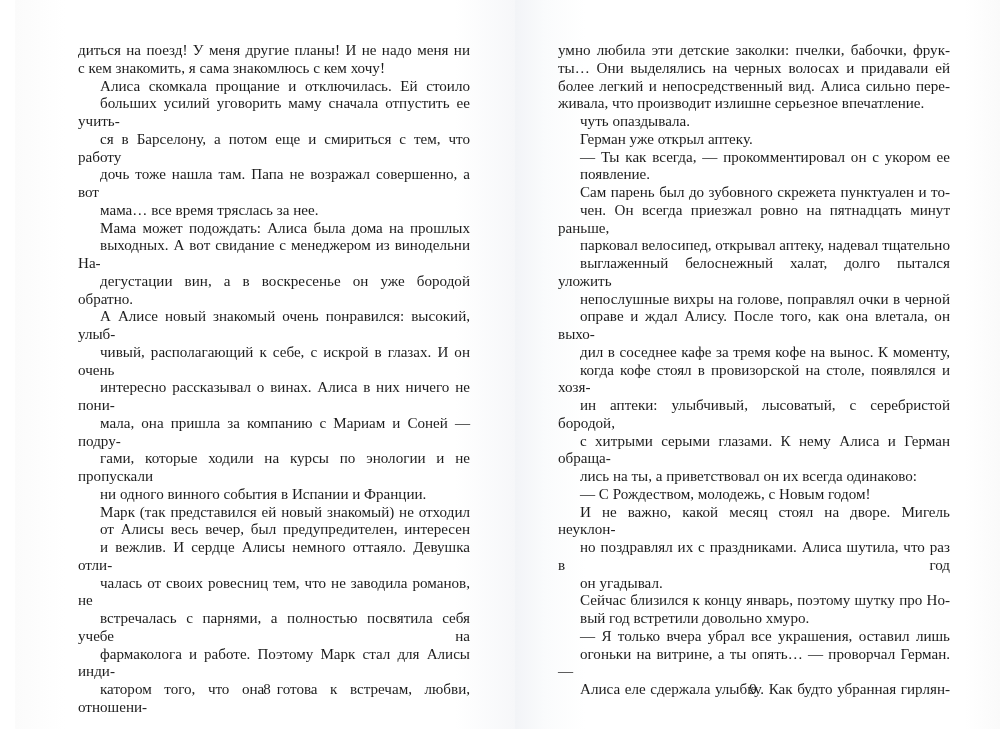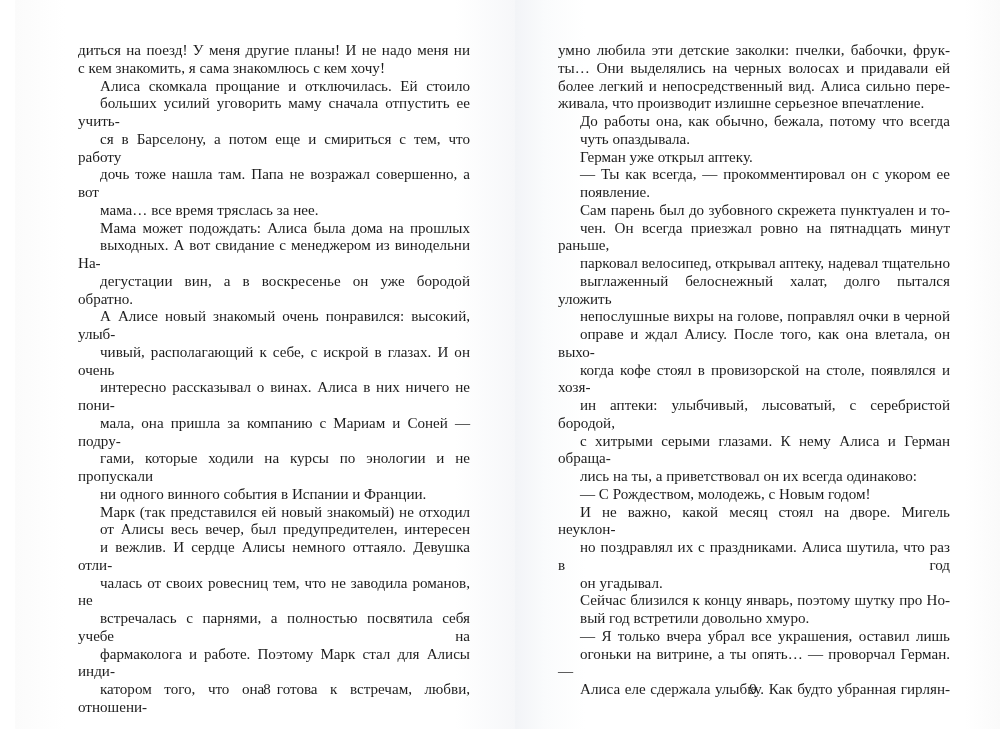--- a/index.html
+++ b/index.html
@@ -75,37 +75,37 @@
   </div>
   <div class="page right">
     <div class="text-block">
         <p class="para cont">
           <span class="line">умно любила эти детские заколки: пчелки, бабочки, фрук-</span>
           <span class="line">ты… Они выделялись на черных волосах и придавали ей</span>
           <span class="line">более легкий и непосредственный вид. Алиса сильно пере-</span>
           <span class="line last">живала, что производит излишне серьезное впечатление.</span>
         </p>
         <p class="para">
-          <span class="line">До работы она, как обычно, бежала, потому что всегда</span>
           <span class="line last">чуть опаздывала.</span>
         </p>
         <p class="para">
           <span class="line last">Герман уже открыл аптеку.</span>
         </p>
         <p class="para">
           <span class="line">— Ты как всегда, — прокомментировал он с укором ее</span>
           <span class="line last">появление.</span>
         </p>
         <p class="para">
           <span class="line">Сам парень был до зубовного скрежета пунктуален и то-</span>
           <span class="line">чен. Он всегда приезжал ровно на пятнадцать минут раньше,</span>
           <span class="line">парковал велосипед, открывал аптеку, надевал тщательно</span>
           <span class="line">выглаженный белоснежный халат, долго пытался уложить</span>
           <span class="line">непослушные вихры на голове, поправлял очки в черной</span>
           <span class="line">оправе и ждал Алису. После того, как она влетала, он выхо-</span>
+          <span class="line">дил в соседнее кафе за тремя кофе на вынос. К моменту,</span>
           <span class="line">когда кофе стоял в провизорской на столе, появлялся и хозя-</span>
           <span class="line">ин аптеки: улыбчивый, лысоватый, с серебристой бородой,</span>
           <span class="line">с хитрыми серыми глазами. К нему Алиса и Герман обраща-</span>
           <span class="line last">лись на ты, а приветствовал он их всегда одинаково:</span>
         </p>
         <p class="para">
           <span class="line last">— С Рождеством, молодежь, с Новым годом!</span>
         </p>
         <p class="para">
           <span class="line">И не важно, какой месяц стоял на дворе. Мигель неуклон-</span>

